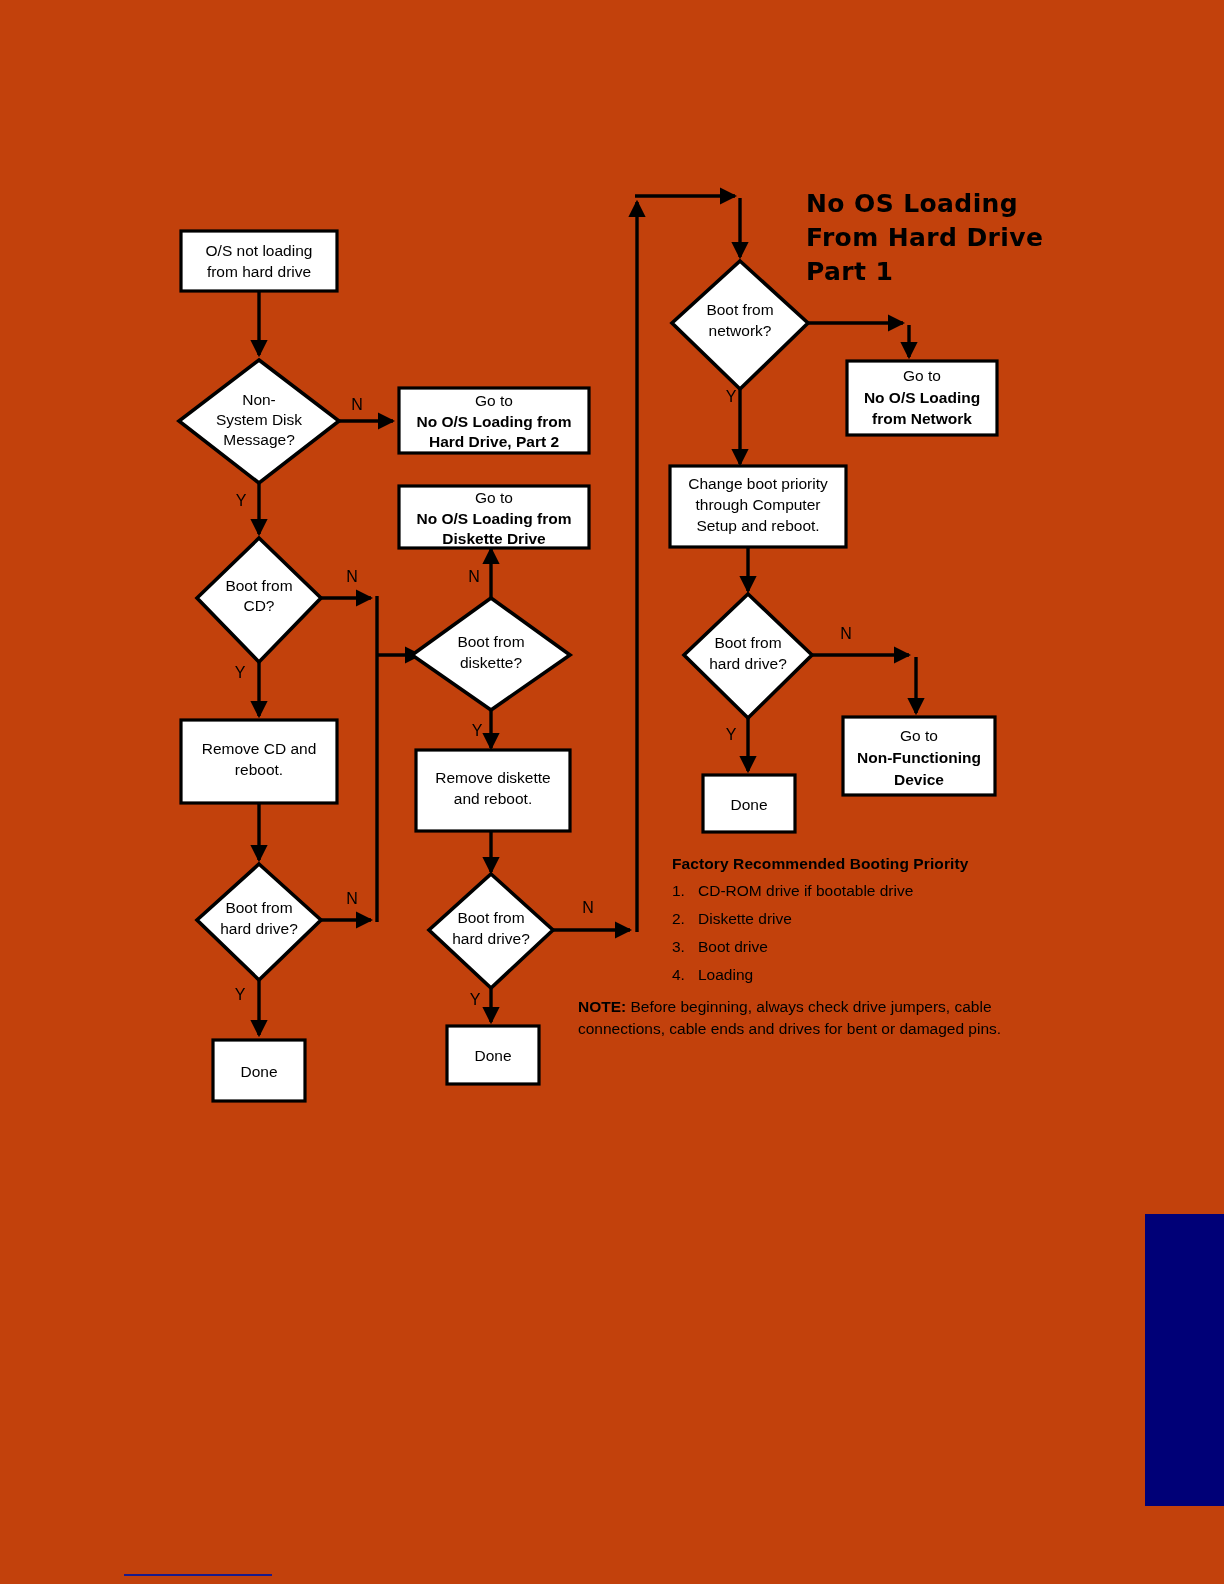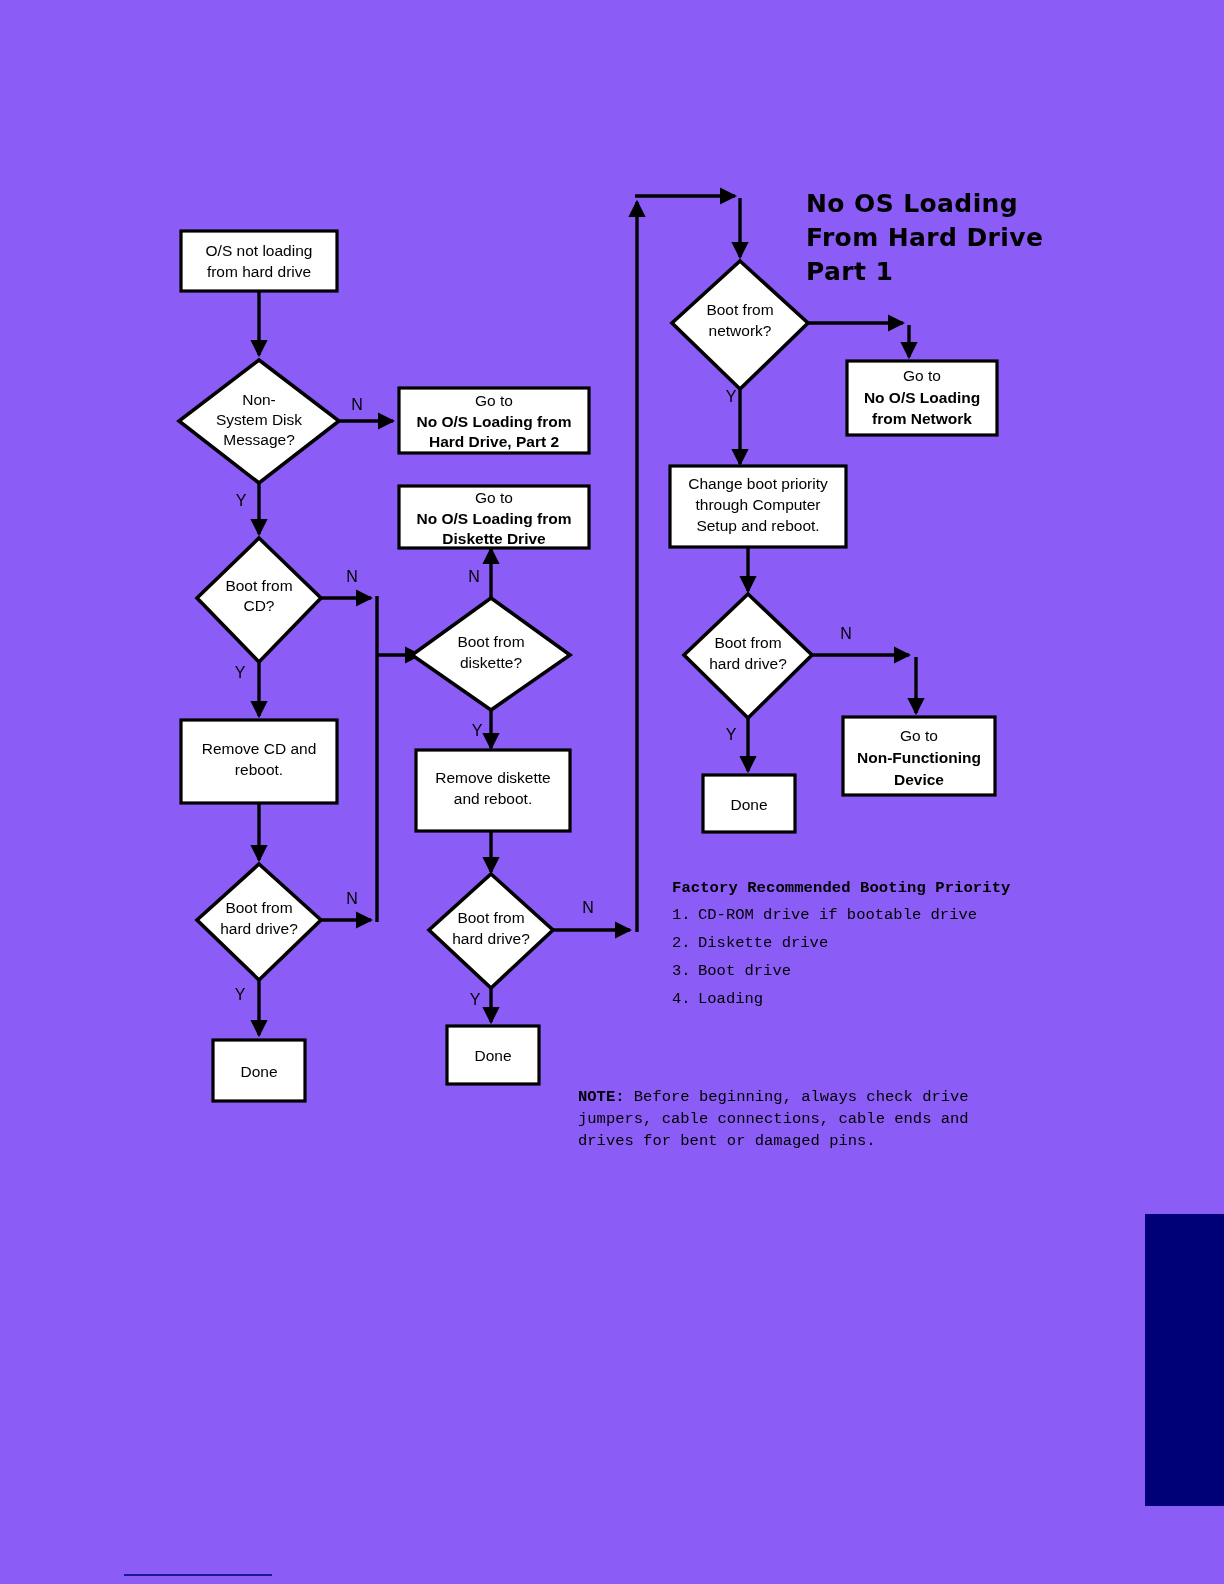--- a/index.html
+++ b/index.html
@@ -9,21 +9,21 @@
     background: #ffffff;
   }
   body {
     font-family: "Liberation Sans", sans-serif;
     color: #000000;
   }
   #page {
     position: relative;
     width: 1224px;
     height: 1584px;
-    background: #8b5cf6;
+    background: #c2410c;
     overflow: hidden;
   }
   #flow-svg {
     position: absolute;
     left: 0;
     top: 0;
     width: 1224px;
     height: 1584px;
   }
   
@@ -61,23 +61,22 @@
     stroke-linejoin: miter;
   }
   path.conn, line.conn {
     stroke: #000000;
     stroke-width: 3.4;
     fill: none;
   }
   
   .txtblock {
     position: absolute;
-    font-family: Liberation Mono, monospace;
+    font-family: Liberation Sans, sans-serif;
     color: #000000;
-    margin-top: 24px;
   }
   #priority-block {
     left: 672px;
     top: 855px;
     width: 350px;
   }
   #priority-heading {
     font-size: 15.5px;
     font-weight: bold;
     margin: 0 0 9px 0;
@@ -92,21 +91,21 @@
     font-size: 15.5px;
     margin: 0 0 10px 0;
     display: flex;
   }
   #priority-list li .num {
     width: 26px;
     flex: 0 0 26px;
   }
   #note-block {
     left: 578px;
-    top: 1062px;
+    top: 996px;
     width: 440px;
     font-size: 15.5px;
     line-height: 1.42;
   }
   #note-block .note-label {
     font-weight: bold;
   }
   #corner-block {
     position: absolute;
     left: 1145px;

